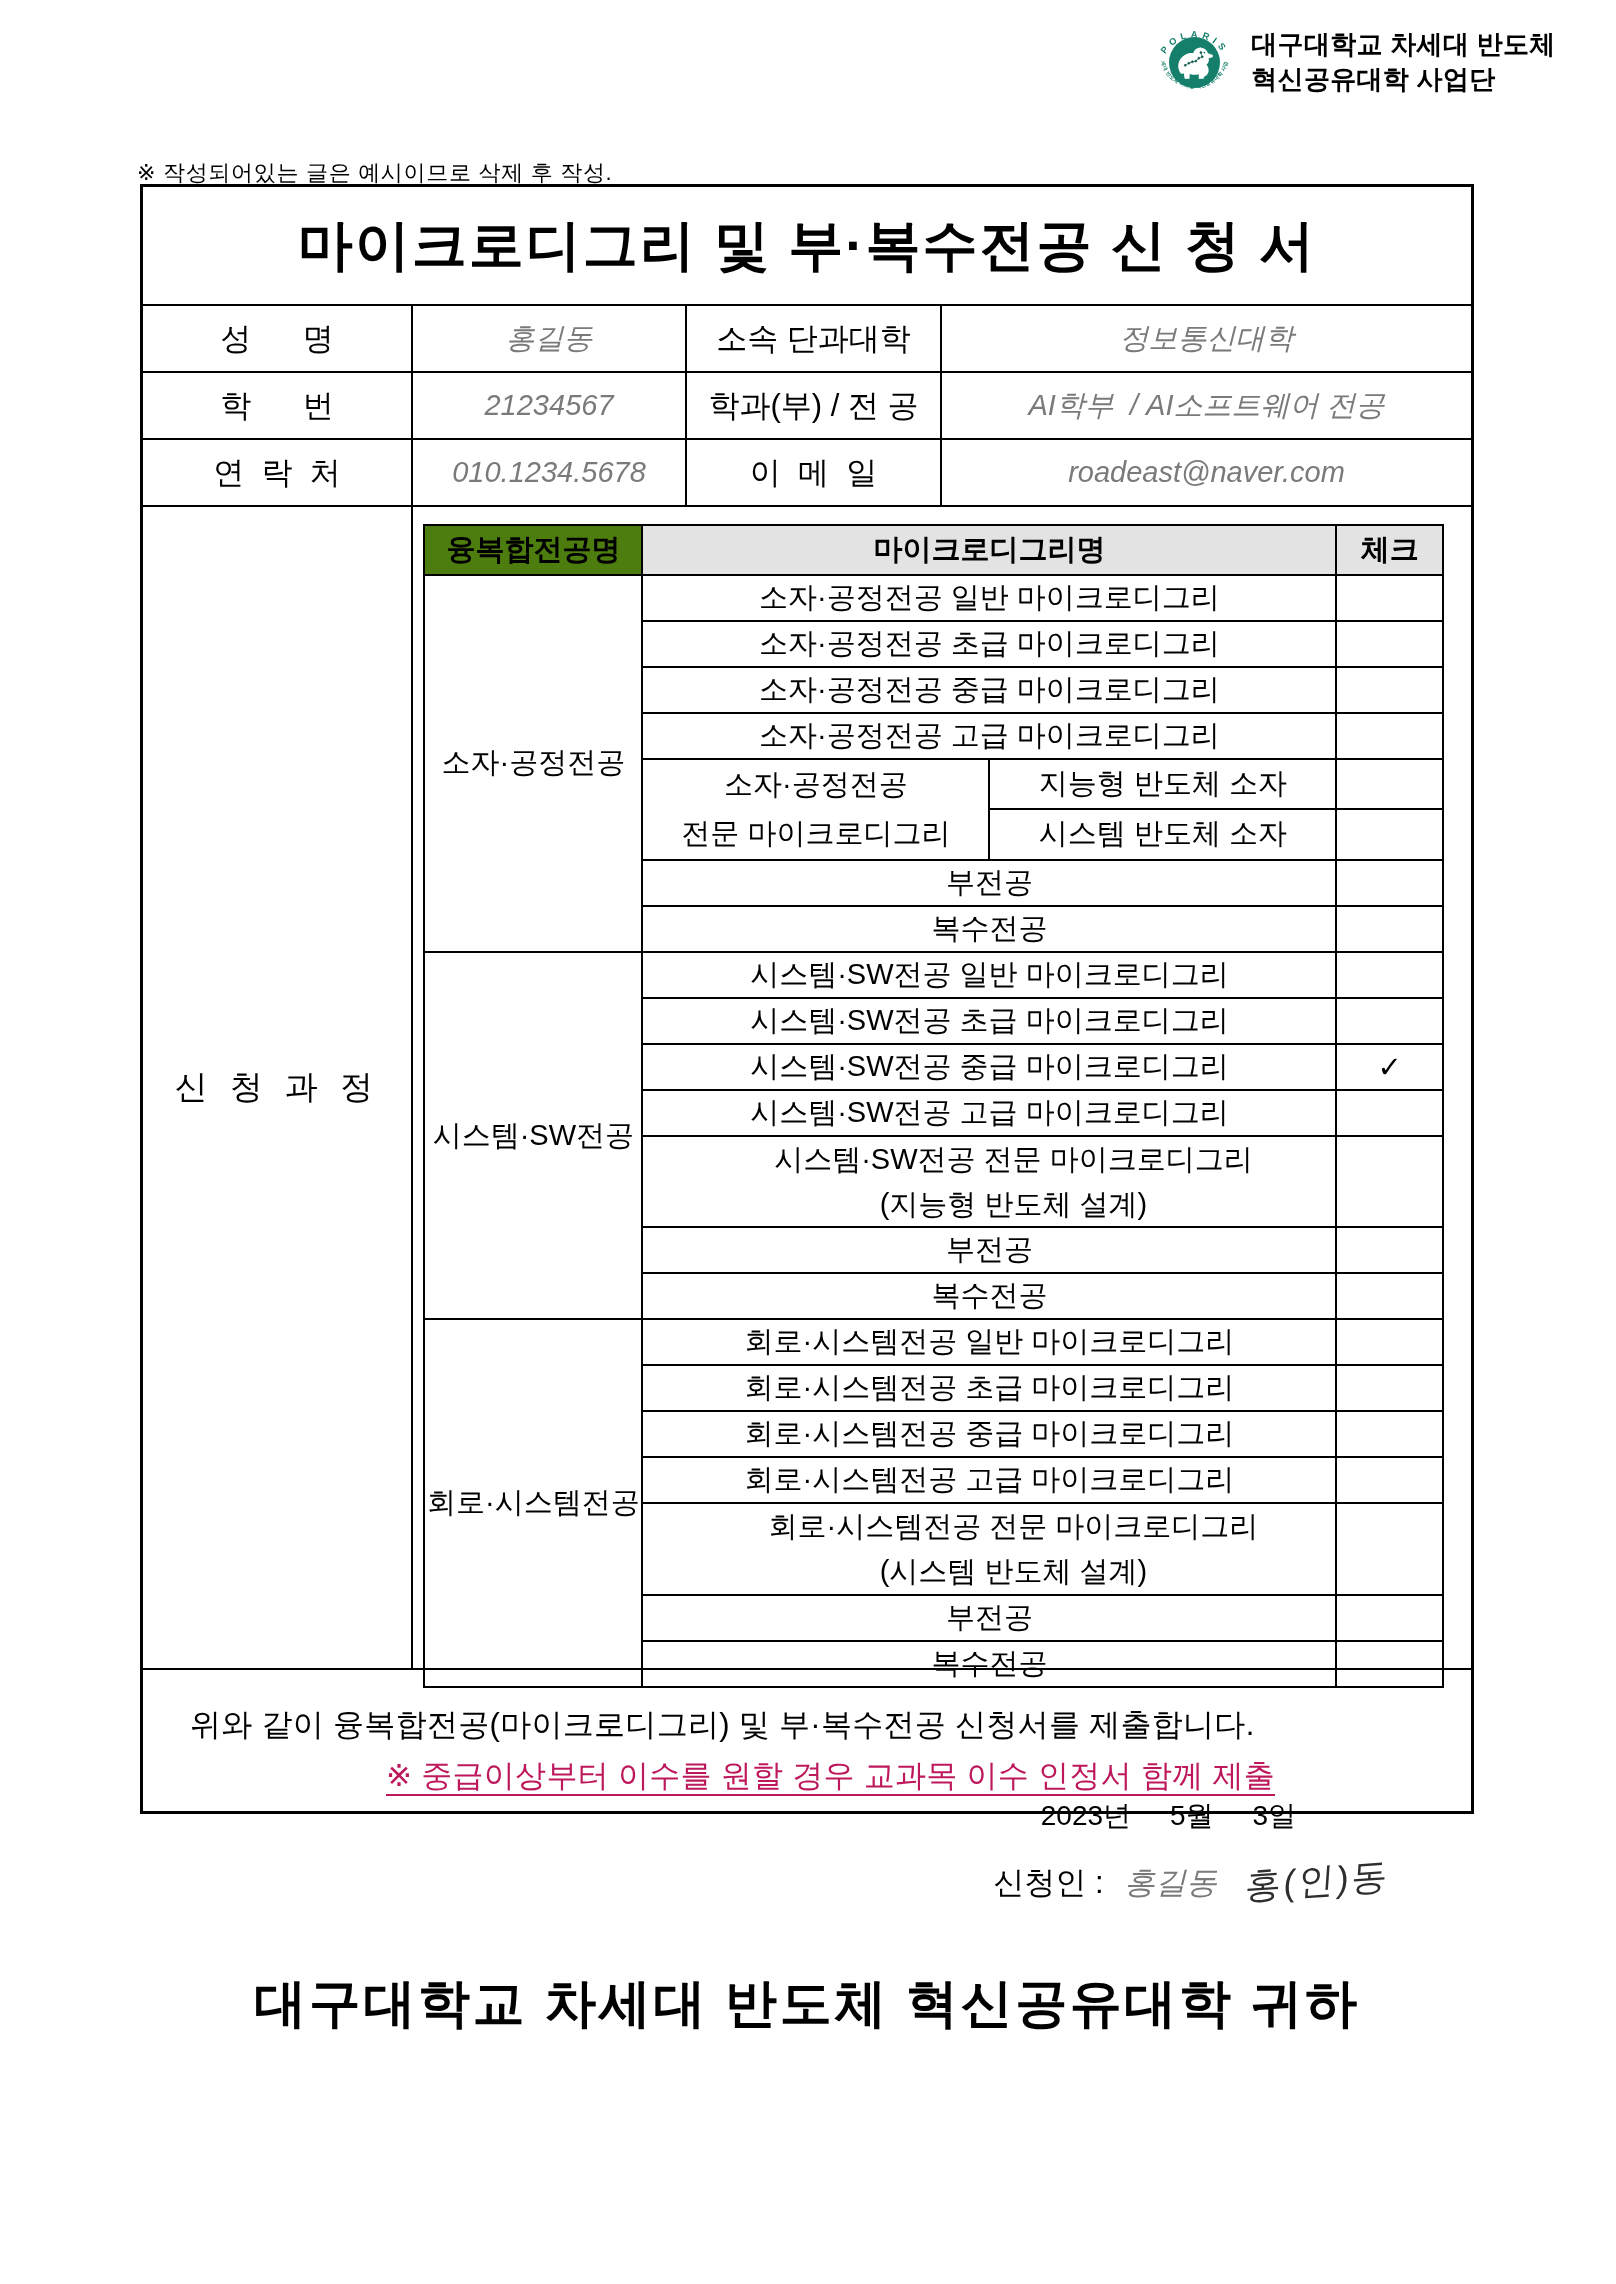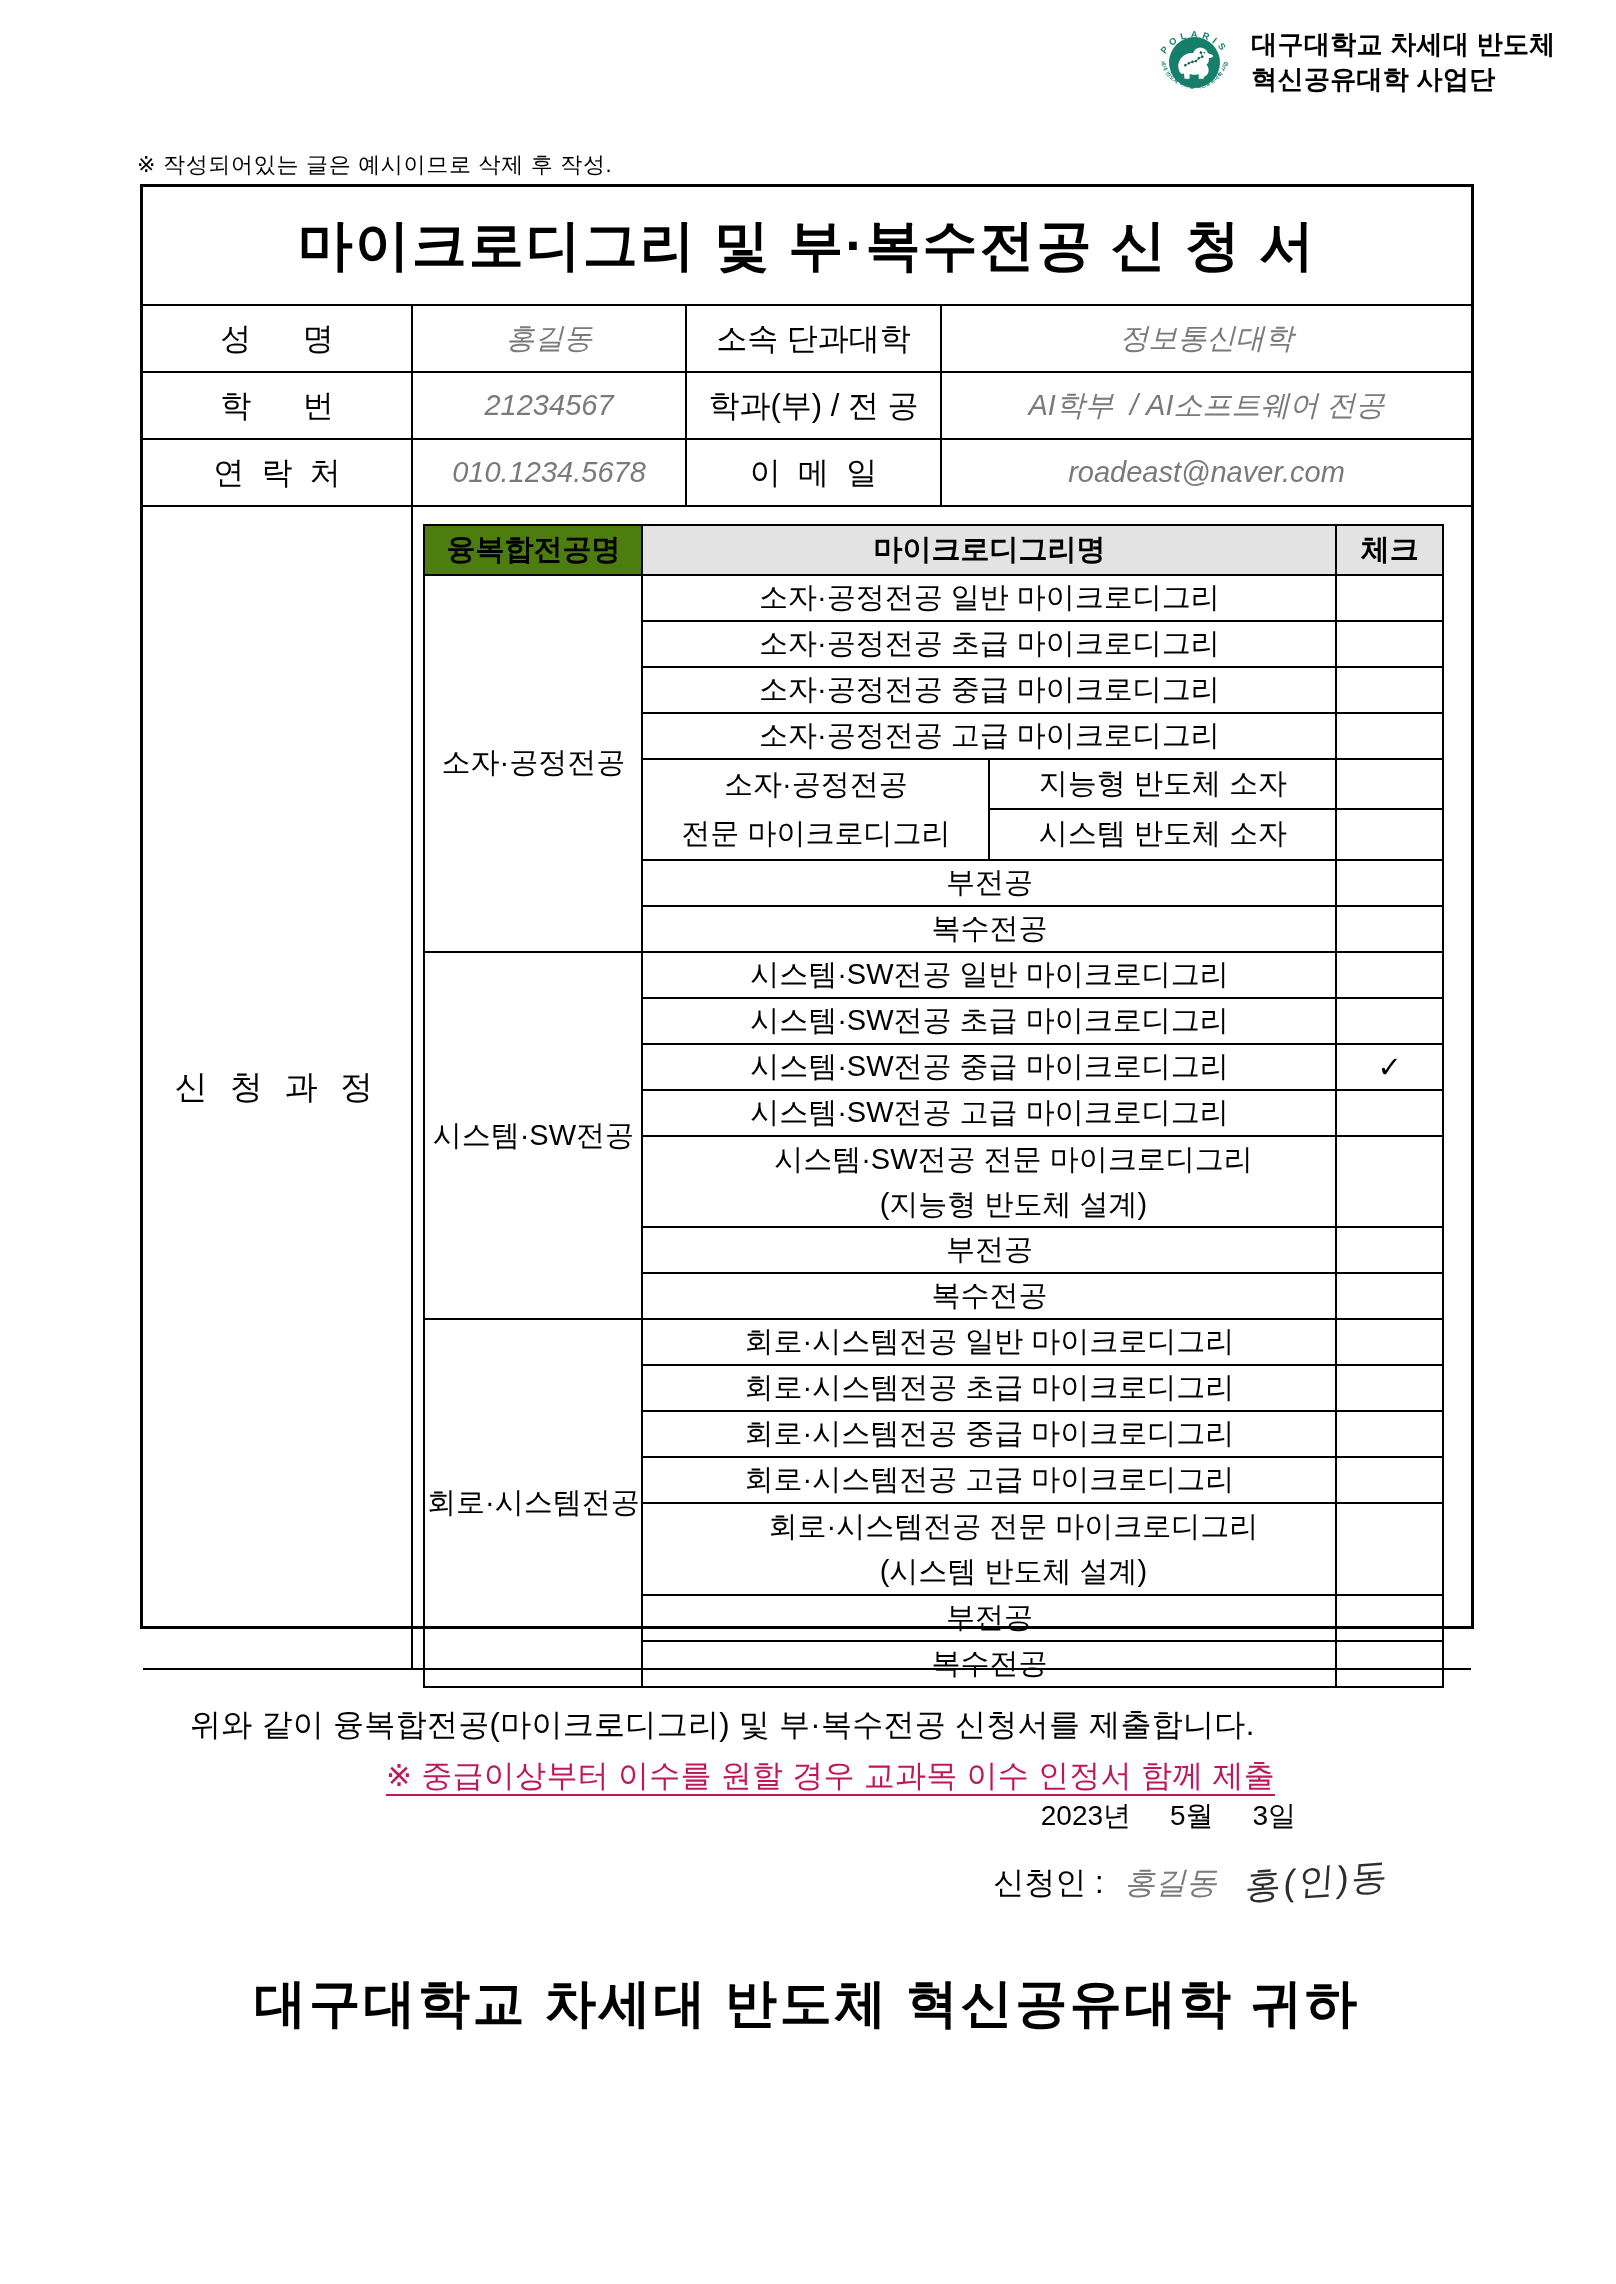--- a/index.html
+++ b/index.html
@@ -4,24 +4,24 @@
 <style>
   html,body{margin:0;padding:0;background:#ffffff;}
   body{font-family:"Liberation Sans","DejaVu Sans",sans-serif;color:#000;}
   .page{position:relative;width:1616px;height:2284px;background:#fff;overflow:hidden;}
 
   
   .logo-wrap{position:absolute;top:19.5px;left:1152px;display:flex;align-items:center;gap:14.3px;}
   .org-name{font-size:26px;font-weight:700;line-height:1.35;letter-spacing:0.3px;}
 
   
-  .note{position:absolute;top:150px;left:137px;font-size:22px;letter-spacing:0.7px;}
-
-  
-  .form-box{position:absolute;top:184px;left:140px;width:1334px;height:1445px;
+  .note{position:absolute;top:158px;left:137px;font-size:22px;letter-spacing:0.7px;}
+
+  
+  .form-box{position:absolute;top:184px;left:140px;width:1334px;height:1630px;
             border:3.3px solid #000;box-sizing:border-box;background:#fff;}
 
   .title-row{height:117px;border-bottom:2px solid #000;display:flex;align-items:center;justify-content:center;}
   .form-title{font-size:55px;font-weight:700;letter-spacing:2px;}
 
   
   .info-grid{display:grid;grid-template-columns:270px 274px 255px 1fr;grid-template-rows:repeat(3,67px);}
   .info-grid .cell{box-sizing:border-box;border-bottom:2px solid #000;border-right:2px solid #000;
                    display:flex;align-items:center;justify-content:center;}
   .info-grid .cell.last{border-right:none;}

